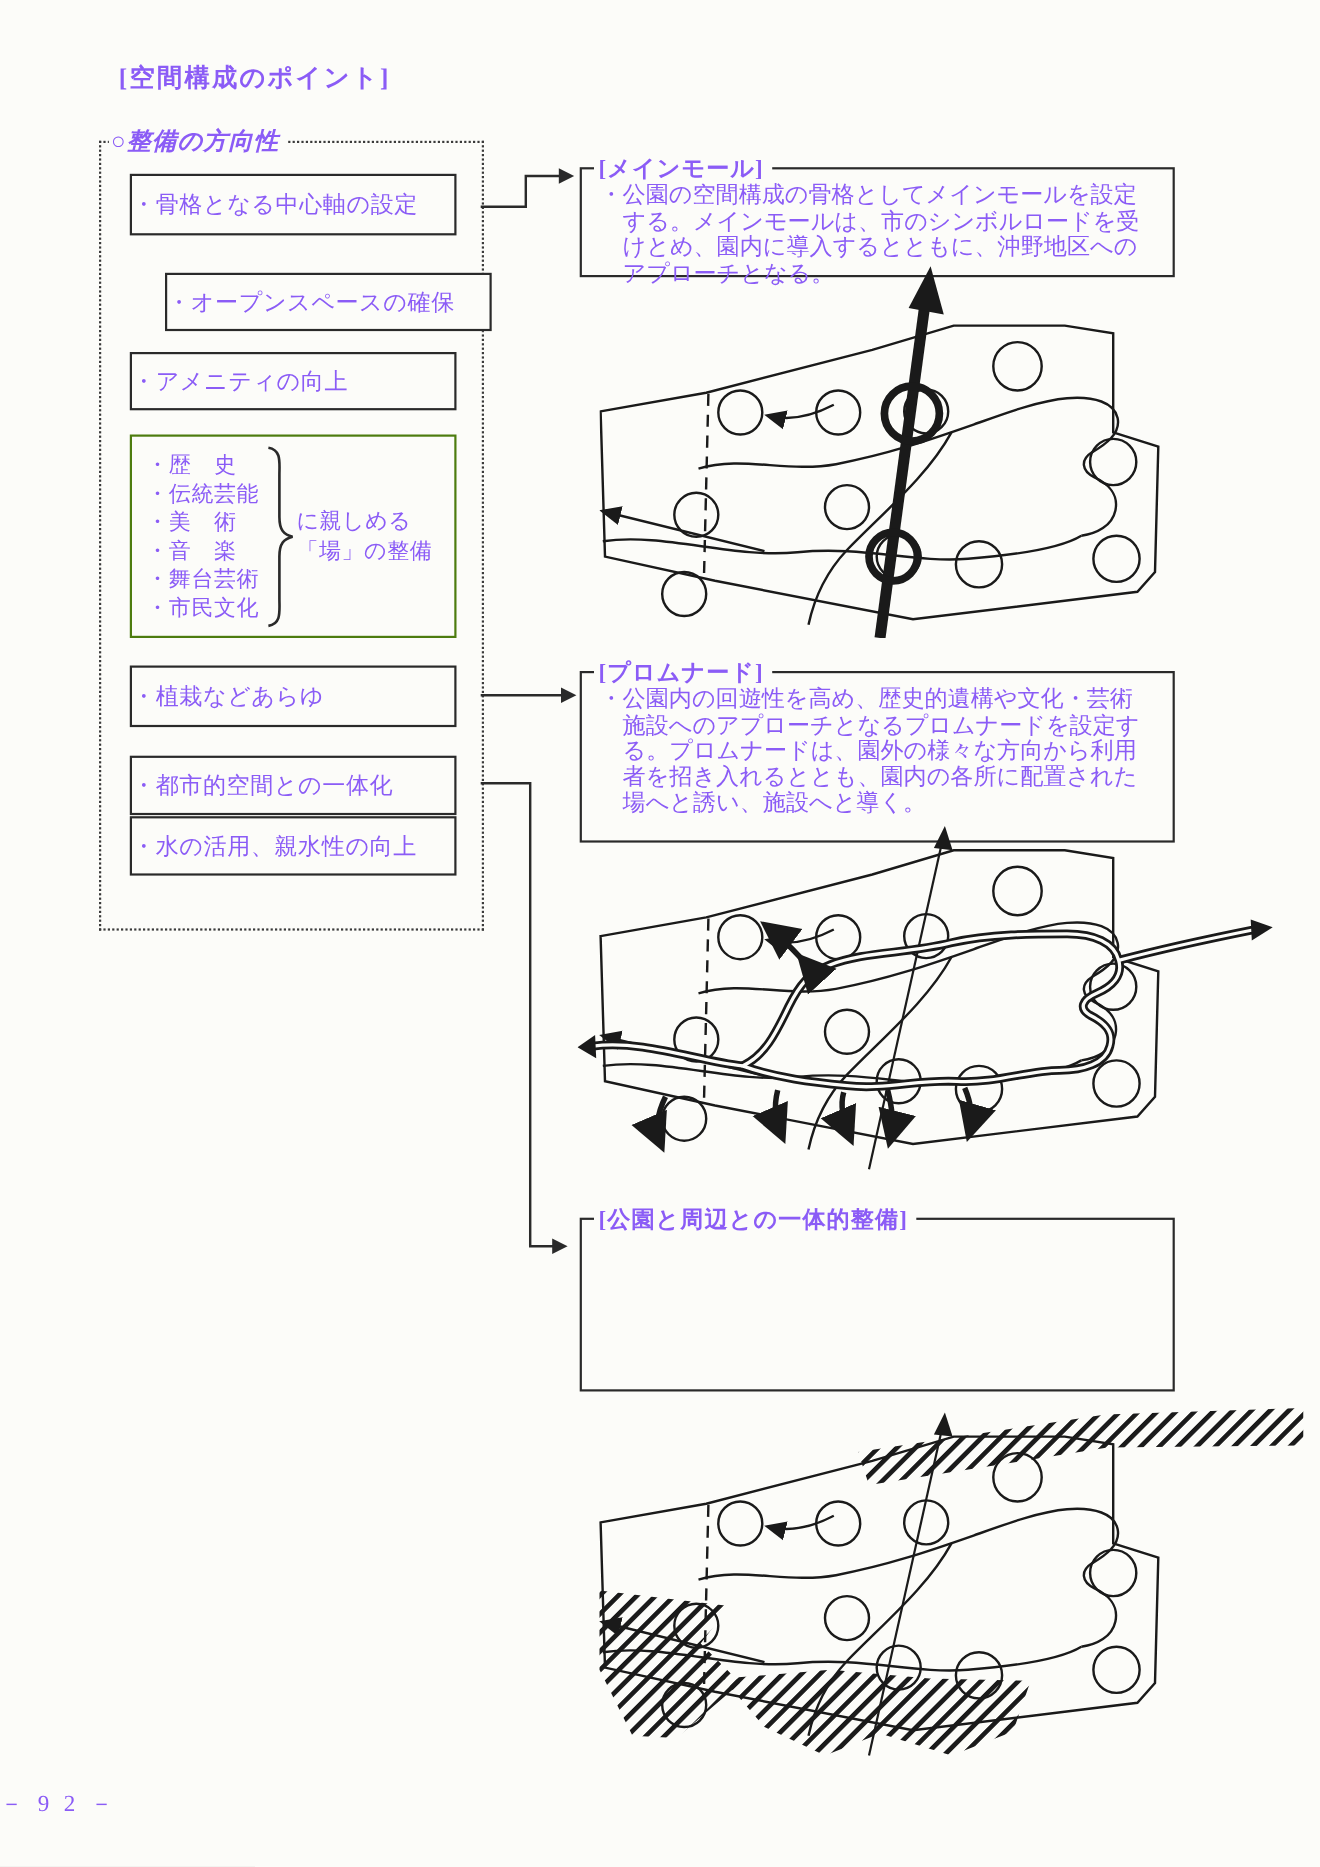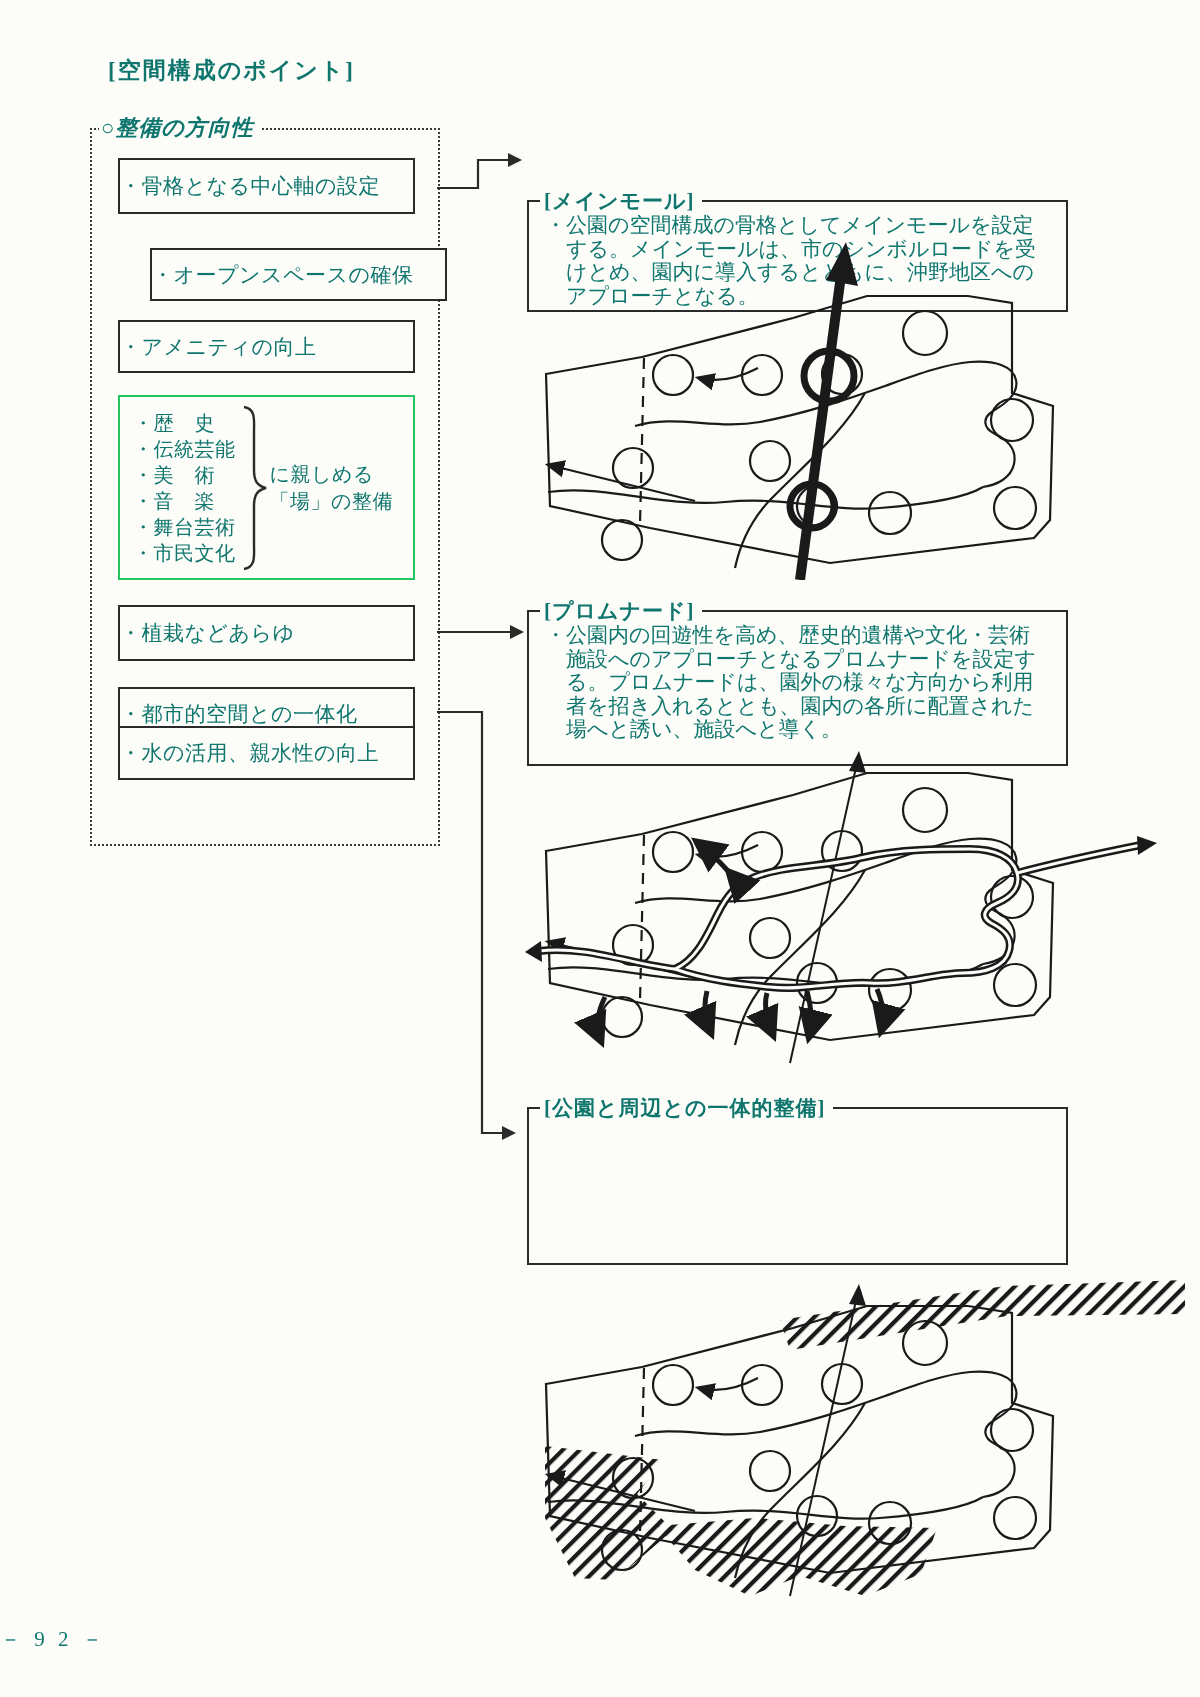--- a/index.html
+++ b/index.html
@@ -2,21 +2,21 @@
 <html><head>
 <meta charset="utf-8">
 <style>
   html,body{margin:0;padding:0;background:#e8e8e4;}
   .page{
     position:relative;
     width:1200px;height:1697px;
     margin:0 auto;
     background:#fcfcf9;
     font-family:"Liberation Serif","DejaVu Serif",serif;
-    color:#0f766e;
+    color:#8b5cf6;
     overflow:hidden;
   }
   .abs{position:absolute;}
   .page-title{
     left:108px;top:55px;
     font-size:23px;letter-spacing:2px;font-weight:600;
   }
   
   .dotted-box{
     left:90px;top:128px;width:346px;height:714px;
@@ -32,21 +32,21 @@
   .item-box{
     left:118px;width:297px;
     border:2px solid #2a2a2a;
     background:#fcfcf9;
     display:flex;align-items:center;
     box-sizing:border-box;
     font-size:21px;letter-spacing:0.5px;
   }
   .culture-box{
     left:118px;top:395px;width:297px;height:185px;
-    border:2px solid #22c55e;background:#fcfcf9;
+    border:2px solid #4d7c0f;background:#fcfcf9;
     display:flex;align-items:center;
     padding-left:13px;box-sizing:border-box;
   }
   .culture-list{
     font-size:20px;line-height:26px;white-space:pre-line;letter-spacing:0.5px;
   }
   .culture-brace{margin:0 2px 0 4px;}
   .culture-annot{
     font-size:20px;line-height:27px;white-space:pre-line;letter-spacing:0.5px;
   }
@@ -104,23 +104,23 @@
 ・市民文化</div>
     <svg class="culture-brace" width="28" height="168" viewBox="0 0 28 168">
       <path d="M4,3 C16,5 14,16 14,28 L14,66 C14,78 18,82 26,84 C18,86 14,90 14,102 L14,140 C14,152 16,163 4,165" fill="none" stroke="#2a2a2a" stroke-width="2.4"></path>
     </svg>
     <div class="culture-annot">に親しめる
 「場」の整備</div>
   </div>
 
   <div class="abs item-box" style="top:605px;height:56px;">・植栽などあらゆ</div>
   <div class="abs item-box" style="top:687px;height:54px;">・都市的空間との一体化</div>
-  <div class="abs item-box" style="top:726px;height:54px;">・水の活用、親水性の向上</div>
-
-  <div class="abs section-block" style="top:152px;height:112px;margin-top:48px;">
+  <div class="abs item-box" style="top:742px;height:54px;">・水の活用、親水性の向上</div>
+
+  <div class="abs section-block" style="top:152px;height:100px;">
     <div class="section-title">[メインモール]</div>
     <div class="section-body">・公園の空間構成の骨格としてメインモールを設定
 する。メインモールは、市のシンボルロードを受
 けとめ、園内に導入するとともに、沖野地区への
 アプローチとなる。</div>
   </div>
 
   <div class="abs section-block" style="top:610px;height:156px;">
     <div class="section-title">[プロムナード]</div>
     <div class="section-body">・公園内の回遊性を高め、歴史的遺構や文化・芸術

